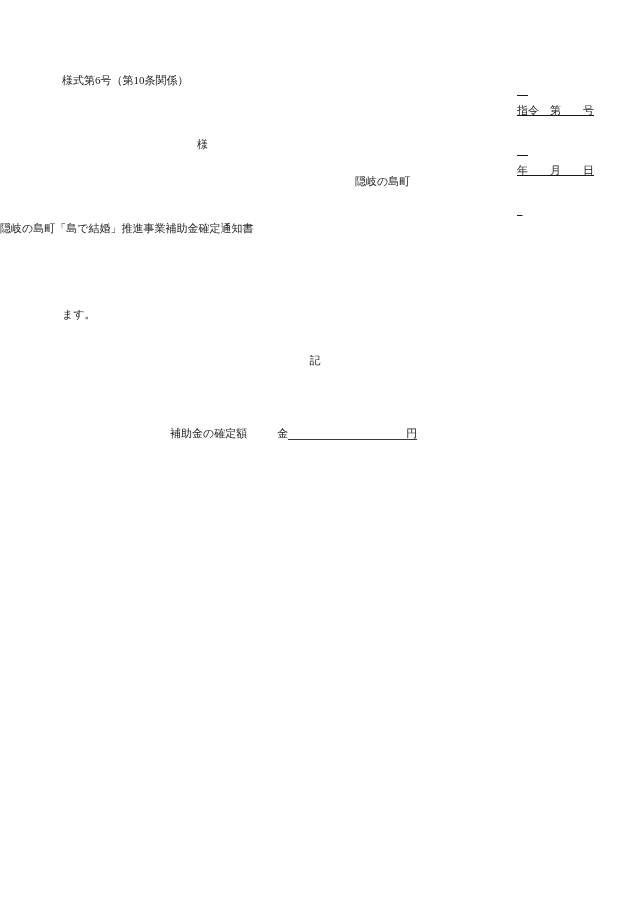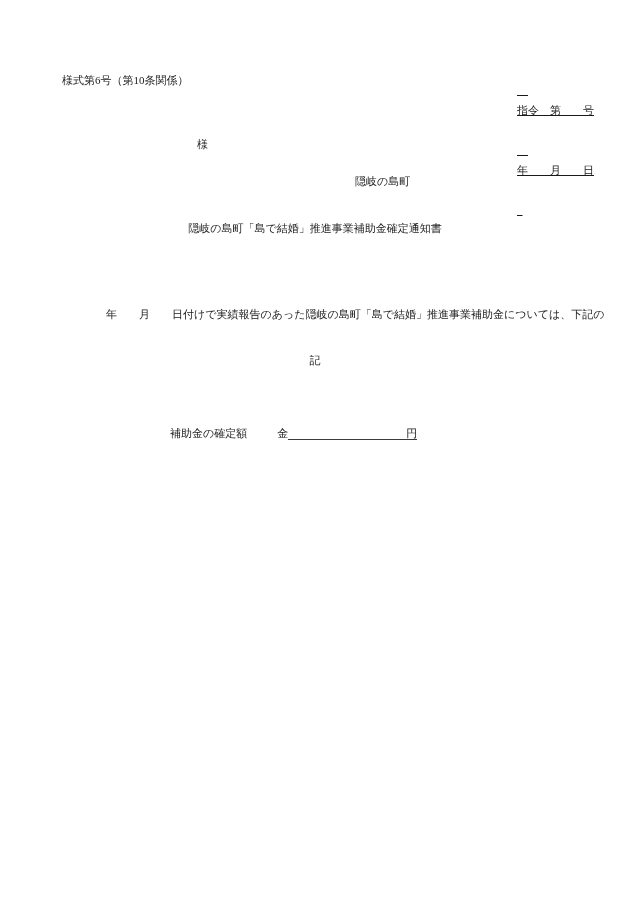--- a/index.html
+++ b/index.html
@@ -39,21 +39,21 @@
   }
   .sender {
     top: 173px;
     left: 355px;
     line-height: 16px;
   }
   .doc-title {
     top: 220px;
     left: 0;
     width: 630px;
-    text-align: center;
+    text-align: left;
     white-space: pre;
     line-height: 16px;
   }
   .body-paragraph {
     top: 259px;
     left: 62px;
     width: 540px;
     line-height: 22px;
     white-space: pre;
   }
@@ -93,21 +93,21 @@
     <div>年　　月　　日</div>
   </div>
 
   <div class="abs addressee">様</div>
 
   <div class="abs sender">隠岐の島町</div>
 
   <div class="abs doc-title">隠岐の島町「島で結婚」推進事業補助金確定通知書</div>
 
   <div class="abs body-paragraph">
-    <div>　　　　年　　月　　日付けで実績報告のあった隠岐の島町「島で結婚」推進事業補助金については、下記の</div>
+    <div>ます。</div>
   </div>
 
   <div class="abs re-marker">記</div>
 
   <div class="abs amount-line">
     <span>補助金の確定額</span><span class="amount-prefix">金</span><span class="amount-fill"><span class="blank-segment"></span><span>円</span></span>
   </div>
 
 </div>
 

